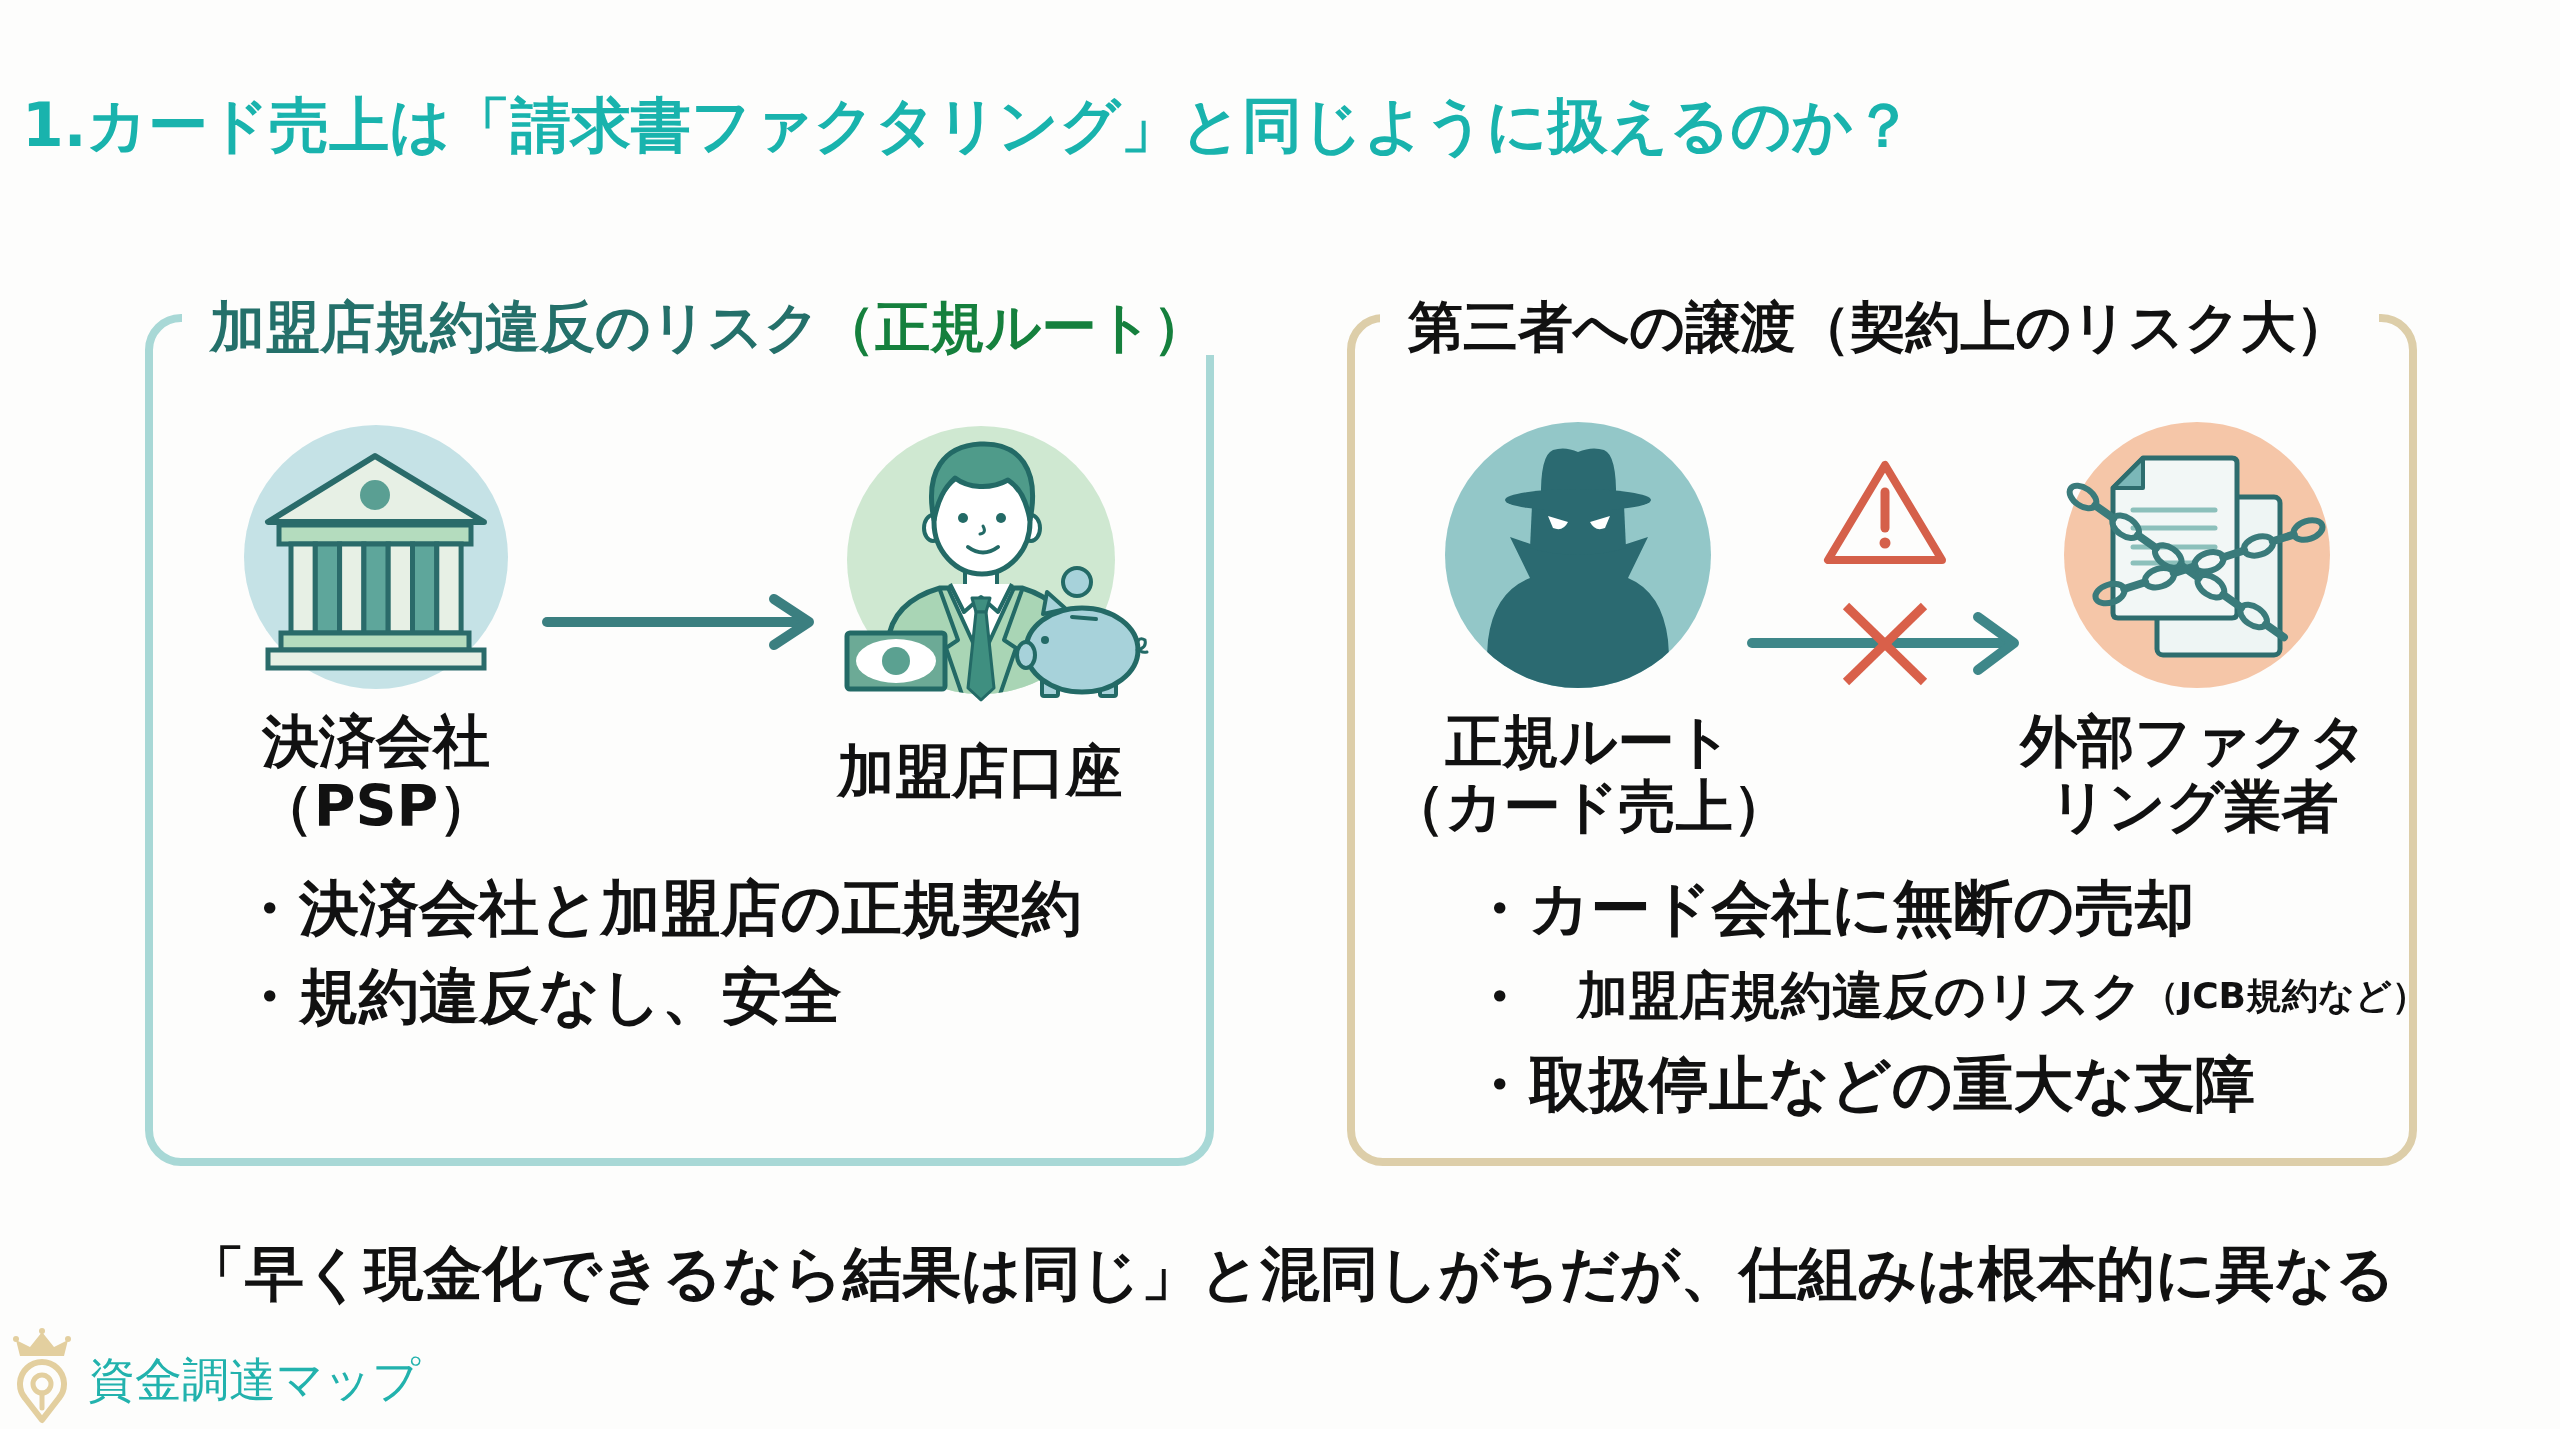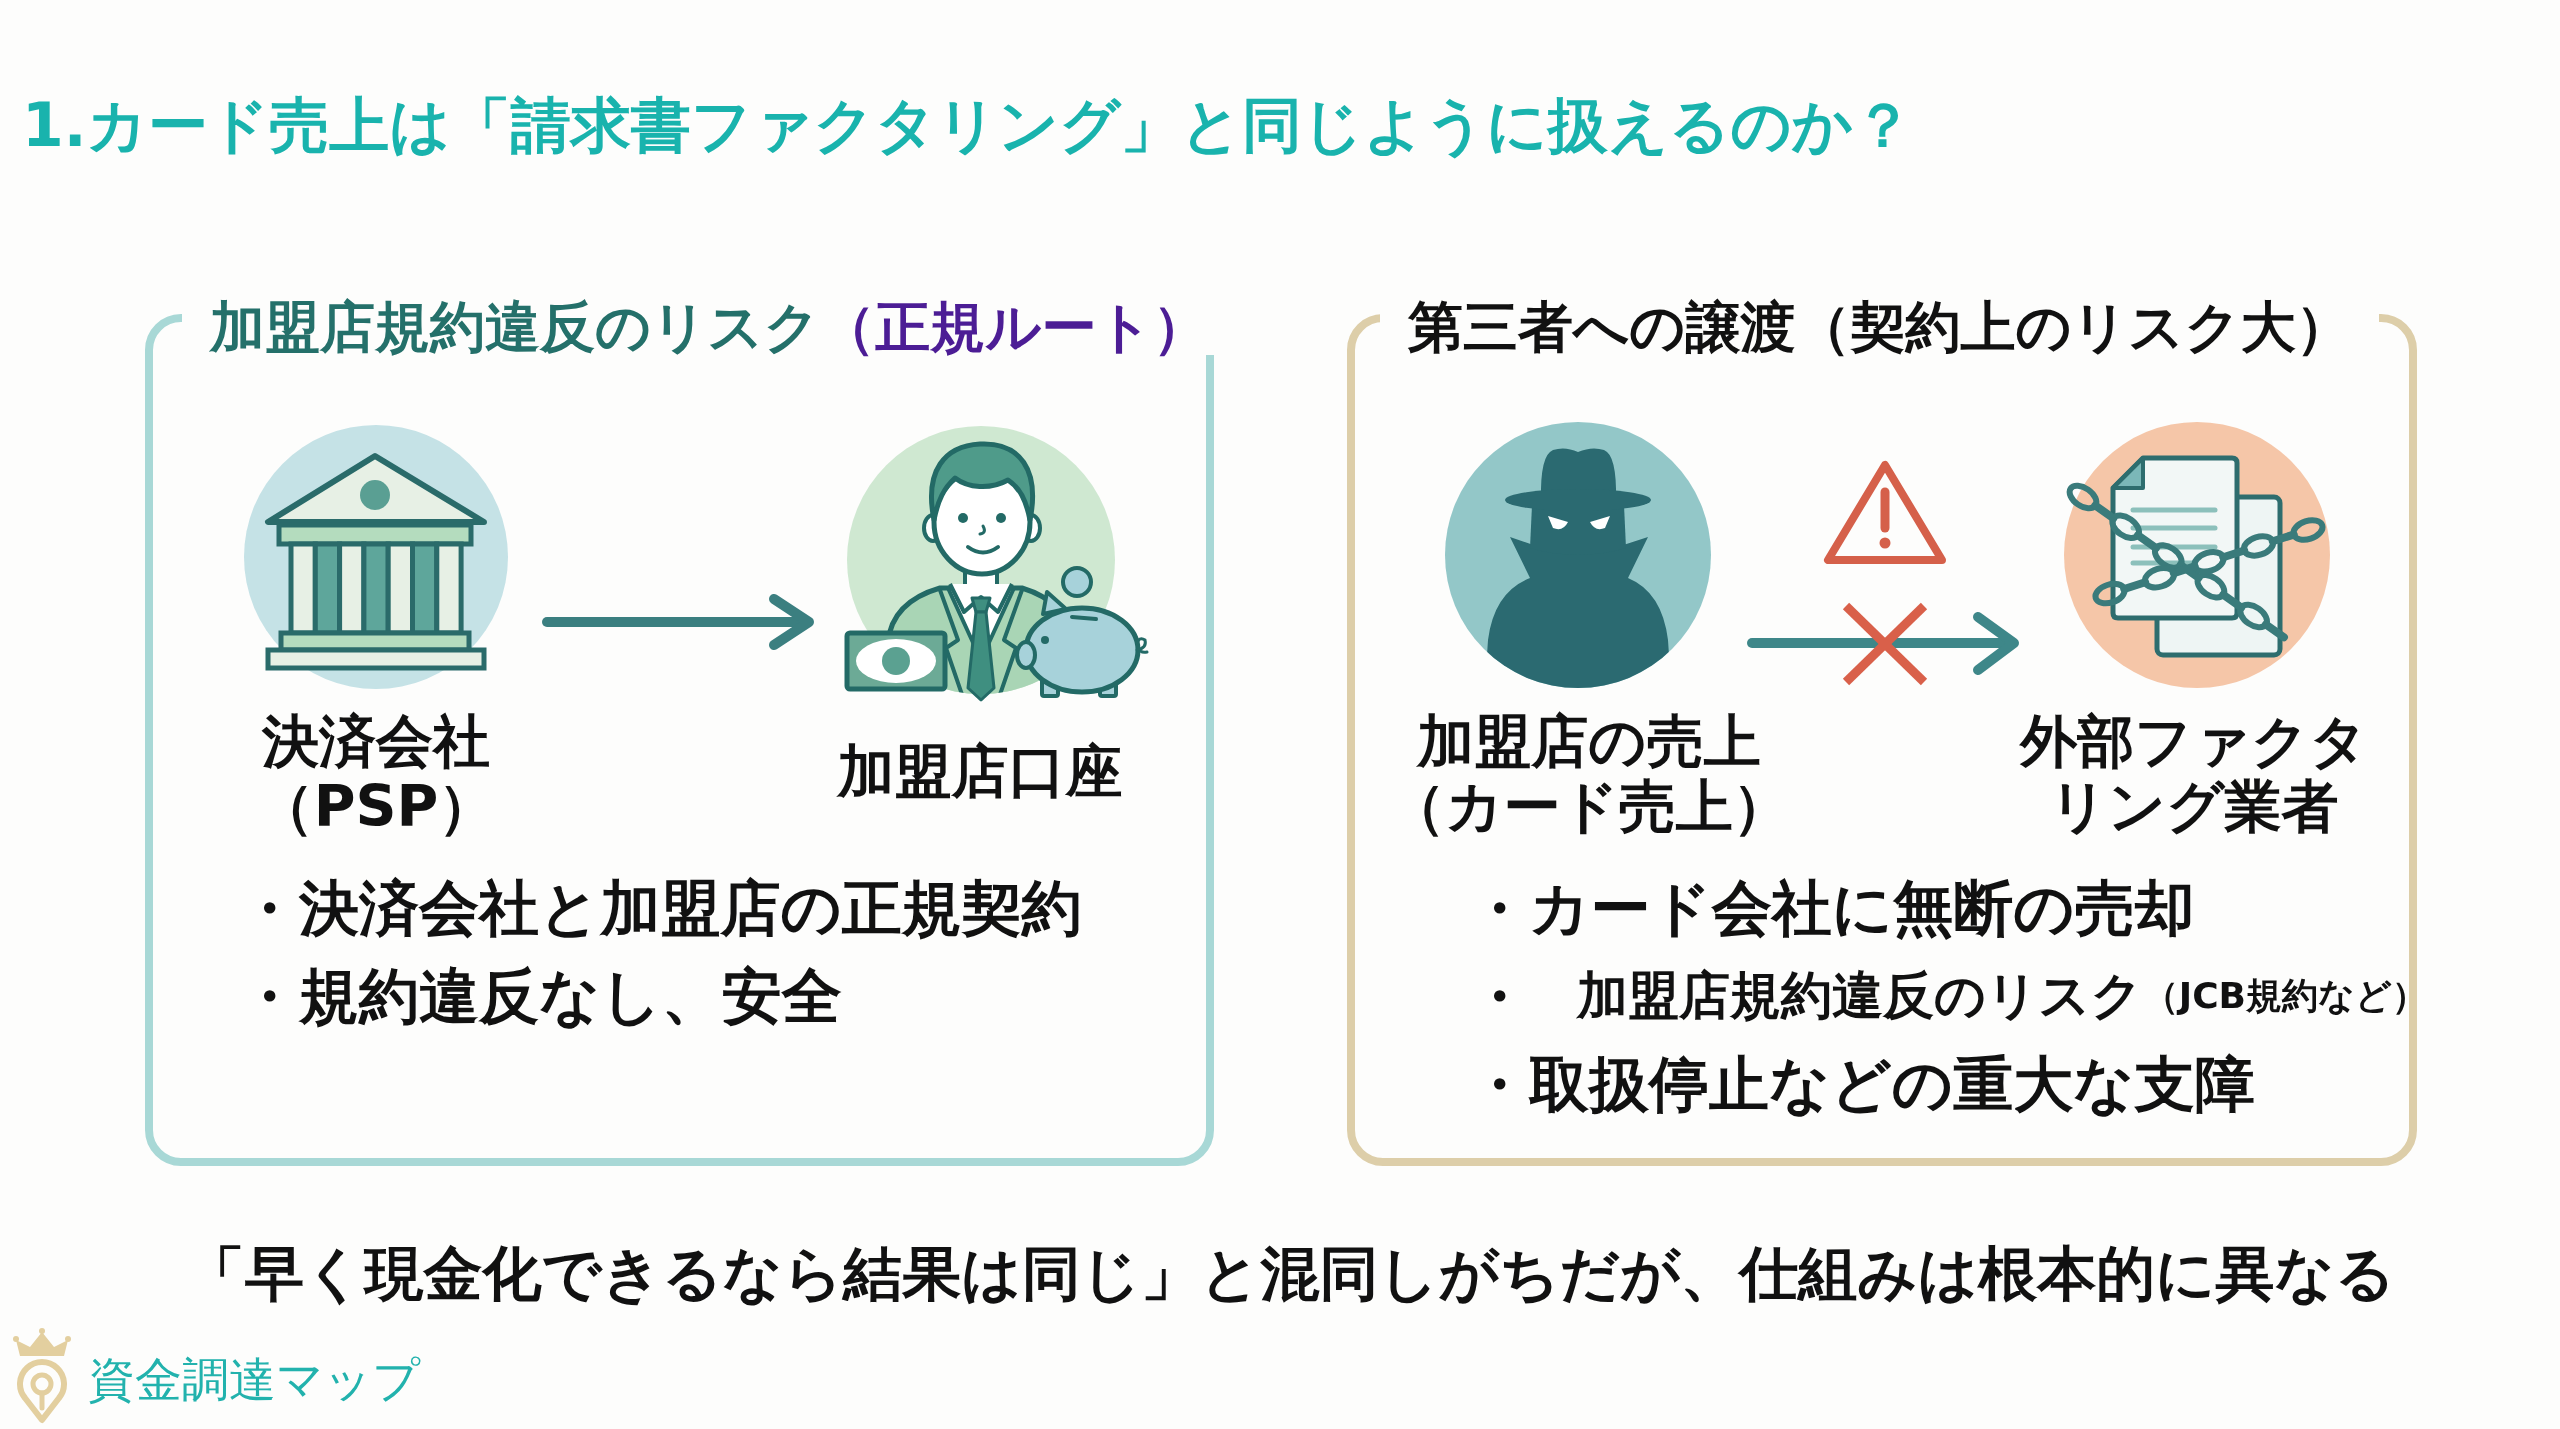--- a/index.html
+++ b/index.html
@@ -16,21 +16,21 @@
   .panel { position: absolute; top: 314px; height: 852px; box-sizing: border-box; border-radius: 36px; }
   .panel-left { left: 145px; width: 1069px; border: 8px solid #a8d8d6; }
   .panel-right { left: 1347px; width: 1070px; border: 8px solid #ddcea9; }
   .panel-heading {
     position: absolute; top: 299px; height: 56px;
     font-size: 55px; line-height: 56px; font-weight: 700;
     background: #fdfdfc; padding: 0 28px; white-space: nowrap;
   }
   .heading-left { left: 182px; }
   .heading-left .main { color: #24706a; }
-  .heading-left .sub { color: #4c1d95; }
+  .heading-left .sub { color: #15803d; }
   .heading-right { left: 1380px; color: #111111; }
   .icon { position: absolute; display: block; }
   .node-label {
     position: absolute; width: 500px; text-align: center;
     font-size: 57px; line-height: 62px; font-weight: 700; white-space: nowrap;
   }
   .bullets { position: absolute; }
   .bullet-row { display: flex; align-items: center; height: 88px; white-space: nowrap; font-weight: 700; }
   .bullet-marker { display: inline-block; width: 60px; font-size: 60px; line-height: 60px; text-align: center; }
   .bullet-text { font-size: 60px; line-height: 64px; }
@@ -194,21 +194,21 @@
     <ellipse cx="52" cy="0" rx="15" ry="9" fill="none" stroke="#3a7b7b" stroke-width="6"></ellipse>
     <rect x="63" y="-4" width="30" height="8" rx="4" fill="#3a7b7b"></rect>
     <ellipse cx="104" cy="0" rx="15" ry="9" fill="none" stroke="#3a7b7b" stroke-width="6"></ellipse>
     <rect x="115" y="-4" width="30" height="8" rx="4" fill="#3a7b7b"></rect>
     <ellipse cx="156" cy="0" rx="15" ry="9" fill="none" stroke="#3a7b7b" stroke-width="6"></ellipse>
     <rect x="167" y="-4" width="30" height="8" rx="4" fill="#3a7b7b"></rect>
     <ellipse cx="208" cy="0" rx="15" ry="9" fill="none" stroke="#3a7b7b" stroke-width="6"></ellipse>
   </g>
 </svg>
 
-<div class="node-label" style="left:1339px;top:710px">加盟店の売上</div>
+<div class="node-label" style="left:1339px;top:710px">正規ルート</div>
 <div class="node-label" style="left:1339px;top:775px">（カード売上）</div>
 <div class="node-label" style="left:1944px;top:710px">外部ファクタ</div>
 <div class="node-label" style="left:1944px;top:775px">リング業者</div>
 
 <div class="bullets" style="left:1469px;top:864px">
   <div class="bullet-row">
     <span class="bullet-marker">・</span>
     <span class="bullet-text">カード会社に無断の売却</span>
   </div>
   <div class="bullet-row">

